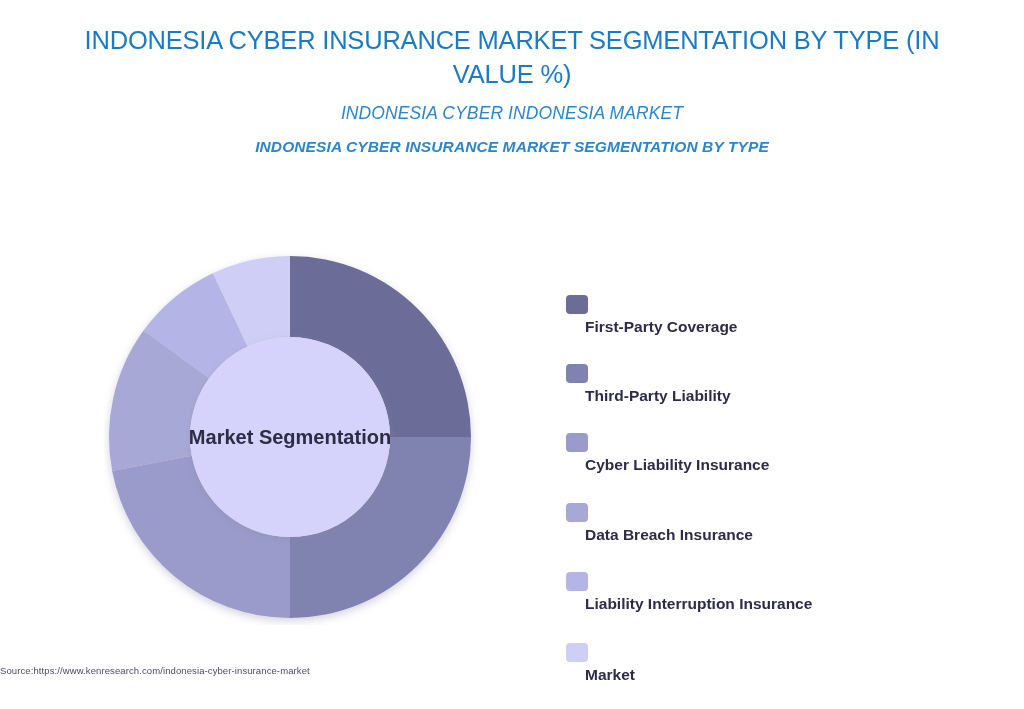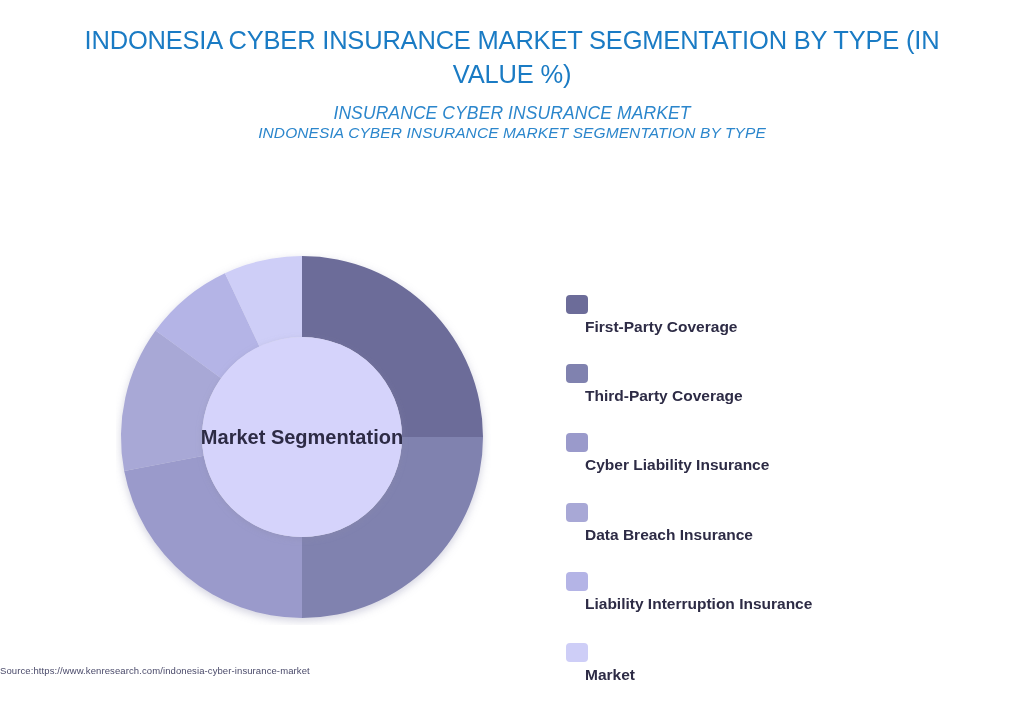--- a/index.html
+++ b/index.html
@@ -42,26 +42,28 @@
     font-size: 17.5px;
     font-style: italic;
     color: #2b86cc;
     margin-top: 12px;
     letter-spacing: 0.1px;
   }
   .sub-title-2 {
     font-size: 15.5px;
     font-style: italic;
     color: #2b86cc;
+    margin-top: 14px;
     letter-spacing: 0.1px;
+    font-weight: bold;
   }
 
   .chart-area {
     position: absolute;
-    left: 116px;
+    left: 104px;
     top: 250px;
     width: 375px;
     height: 375px;
   }
   .donut-svg {
     display: block;
   }
   .center-label {
     font-family: "Liberation Sans", sans-serif;
     font-size: 20px;
@@ -110,21 +112,21 @@
     letter-spacing: 0.1px;
   }
 </style>
 </head>
 <body>
 
 <div id="page">
 
   <div class="titles">
     <div class="main-title">INDONESIA CYBER INSURANCE MARKET SEGMENTATION BY TYPE (IN VALUE %)</div>
-    <div class="sub-title-1">INSURANCE CYBER INSURANCE MARKET</div>
+    <div class="sub-title-1">INDONESIA CYBER INDONESIA MARKET</div>
     <div class="sub-title-2">INDONESIA CYBER INSURANCE MARKET SEGMENTATION BY TYPE</div>
   </div>
 
   <div class="chart-area">
     <svg class="donut-svg" width="375" height="375" viewBox="0 0 375 375">
       <defs>
         <filter id="softshadow" x="-25%" y="-25%" width="150%" height="150%">
           <feDropShadow dx="0" dy="3" stdDeviation="4" flood-color="#9a9ab8" flood-opacity="0.45"></feDropShadow>
         </filter>
         <filter id="innershadow" x="-30%" y="-30%" width="160%" height="160%">
@@ -144,21 +146,21 @@
     </svg>
   </div>
 
   <div class="legend" id="legend">
       <div class="legend-row">
         <span class="swatch" style="background: rgb(108, 108, 153);"></span>
         <span class="legend-label">First-Party Coverage</span>
       </div>
       <div class="legend-row">
         <span class="swatch" style="background: rgb(128, 130, 175);"></span>
-        <span class="legend-label">Third-Party Coverage</span>
+        <span class="legend-label">Third-Party Liability</span>
       </div>
       <div class="legend-row two-line">
         <span class="swatch" style="background: rgb(154, 154, 203);"></span>
         <span class="legend-label">Cyber Liability Insurance</span>
       </div>
       <div class="legend-row">
         <span class="swatch" style="background: rgb(168, 168, 214);"></span>
         <span class="legend-label">Data Breach Insurance</span>
       </div>
       <div class="legend-row two-line">

